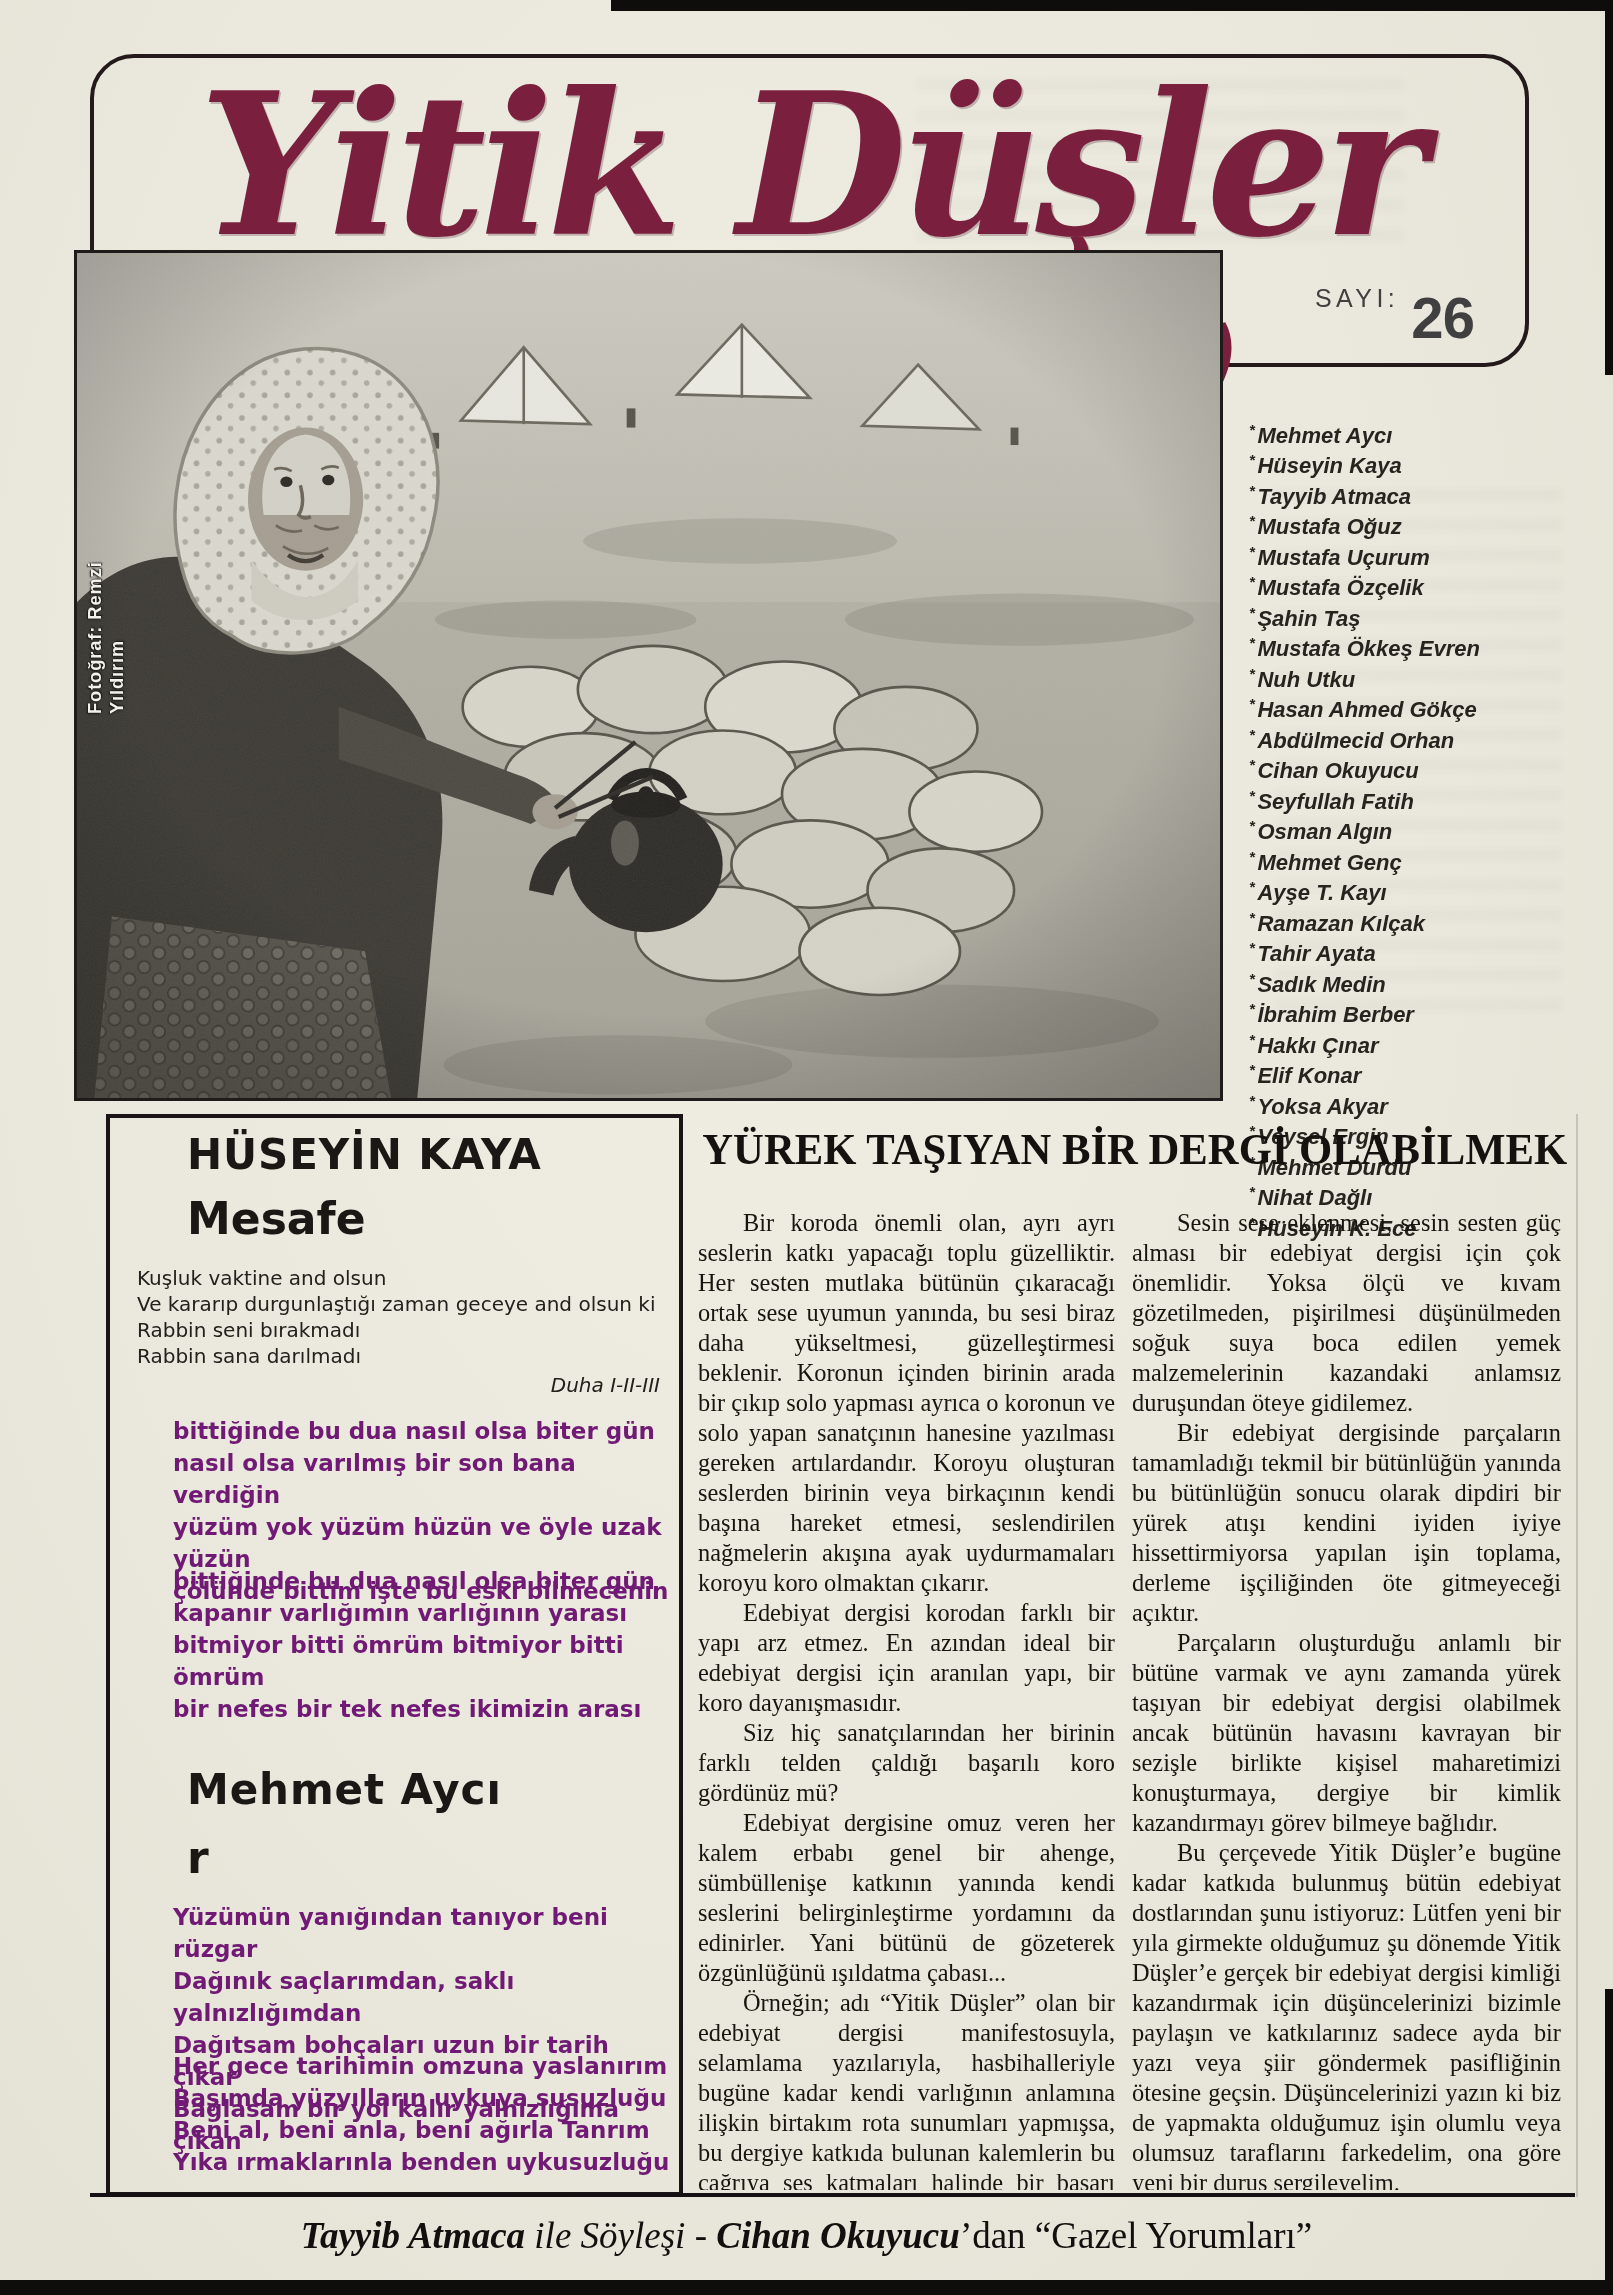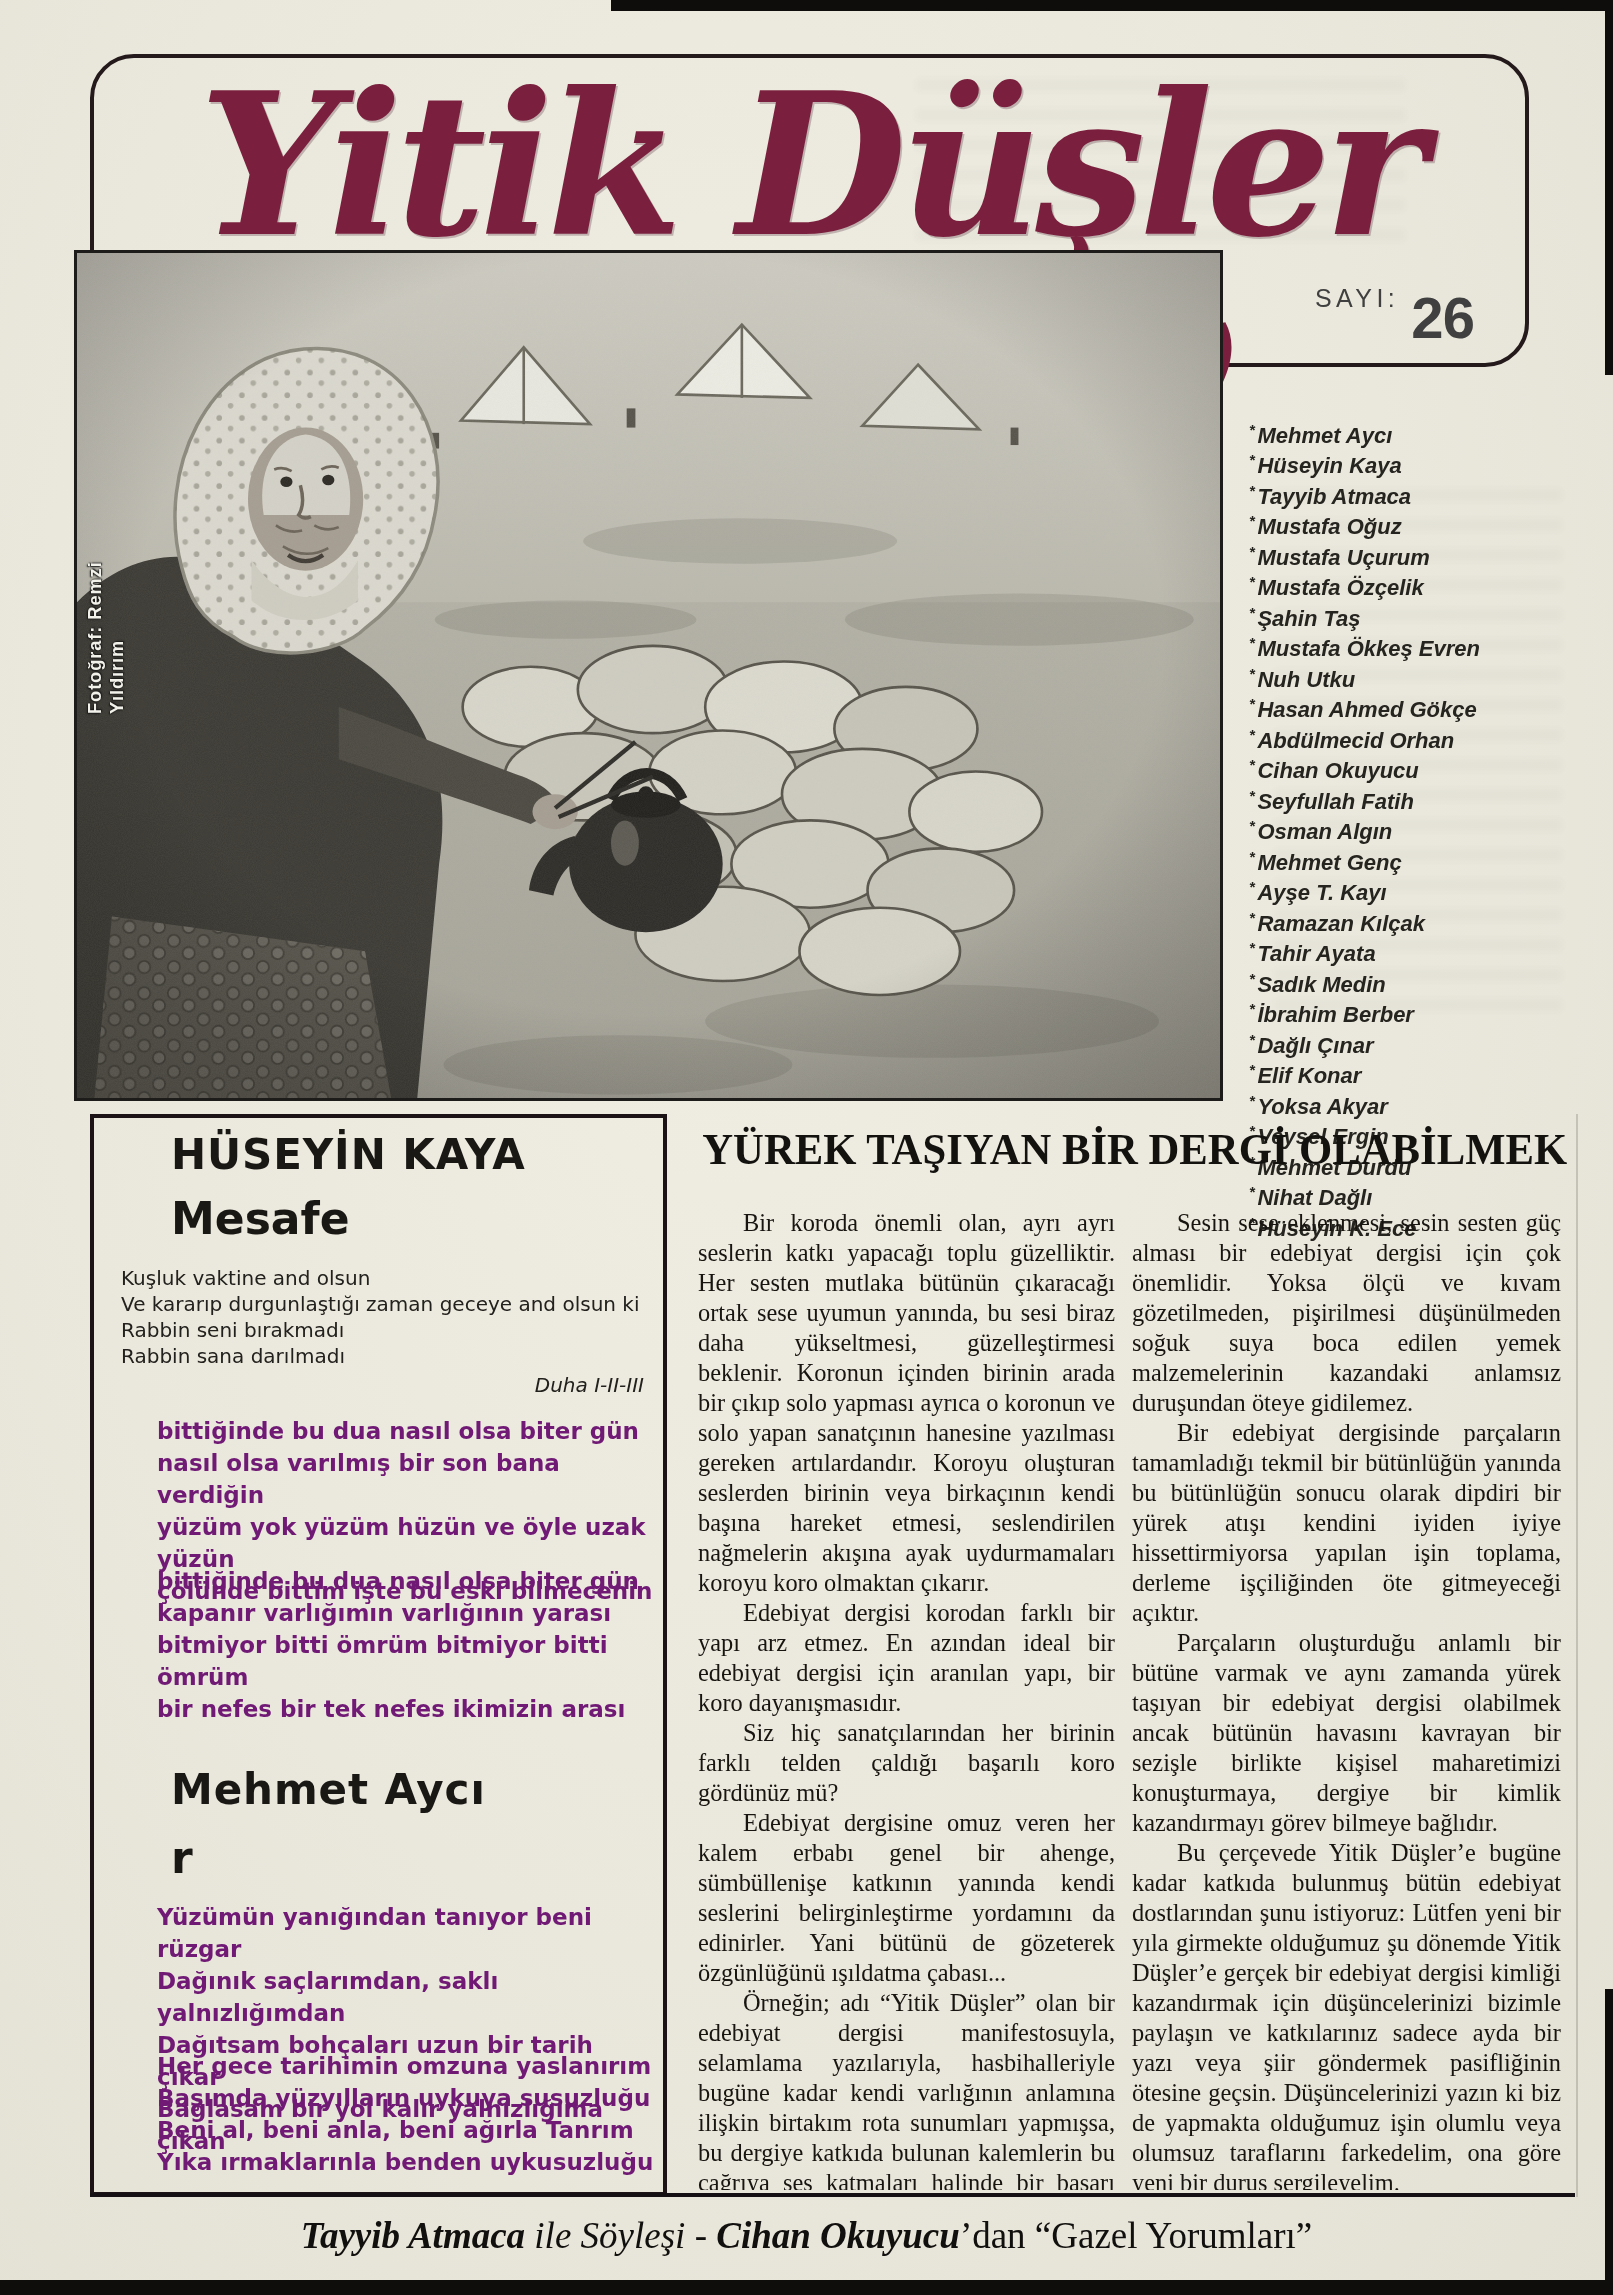--- a/index.html
+++ b/index.html
@@ -69,21 +69,21 @@
   .contributors{
     left:1249px; top:418px; width:353px;
     font-family:"Liberation Sans", sans-serif;
     font-style:italic; font-weight:bold;
     font-size:22px; line-height:24.6px; color:#26241f;
   }
   .contrib .star{font-size:15px; vertical-align:7.9px; margin-right:2.6px;}
 
   
   .poembox{
-    left:90px; top:1114px; width:569px; height:1074px;
+    left:106px; top:1114px; width:569px; height:1074px;
     border:4.4px solid #1b1316;
   }
   .poem-author{
     font-family:"DejaVu Sans", sans-serif;
     font-weight:bold; font-size:42px; letter-spacing:0.9px; color:#1a1815;
   }
   .poem-title{
     font-family:"DejaVu Sans", sans-serif;
     font-weight:bold; font-size:44px; color:#1a1815;
   }
@@ -286,21 +286,21 @@
     <div class="contrib"><span class="star">*</span><span>Abdülmecid Orhan</span></div>
     <div class="contrib"><span class="star">*</span><span>Cihan Okuyucu</span></div>
     <div class="contrib"><span class="star">*</span><span>Seyfullah Fatih</span></div>
     <div class="contrib"><span class="star">*</span><span>Osman Algın</span></div>
     <div class="contrib"><span class="star">*</span><span>Mehmet Genç</span></div>
     <div class="contrib"><span class="star">*</span><span>Ayşe T. Kayı</span></div>
     <div class="contrib"><span class="star">*</span><span>Ramazan Kılçak</span></div>
     <div class="contrib"><span class="star">*</span><span>Tahir Ayata</span></div>
     <div class="contrib"><span class="star">*</span><span>Sadık Medin</span></div>
     <div class="contrib"><span class="star">*</span><span>İbrahim Berber</span></div>
-    <div class="contrib"><span class="star">*</span><span>Dağlı Çınar</span></div>
+    <div class="contrib"><span class="star">*</span><span>Hakkı Çınar</span></div>
     <div class="contrib"><span class="star">*</span><span>Elif Konar</span></div>
     <div class="contrib"><span class="star">*</span><span>Yoksa Akyar</span></div>
     <div class="contrib"><span class="star">*</span><span>Veysel Ergin</span></div>
     <div class="contrib"><span class="star">*</span><span>Mehmet Durdu</span></div>
     <div class="contrib"><span class="star">*</span><span>Nihat Dağlı</span></div>
     <div class="contrib"><span class="star">*</span><span>Hüseyin K. Ece</span></div>
   </div>
 
 <div class="abs poembox">
   <div class="abs poem-author" style="left:77px;top:12.2px;">HÜSEYİN KAYA</div>

